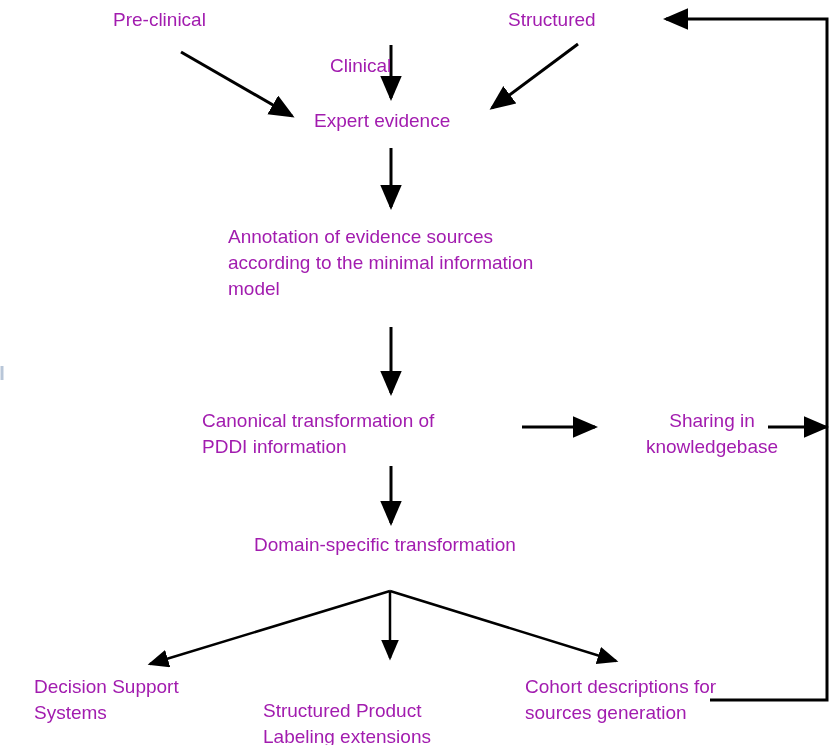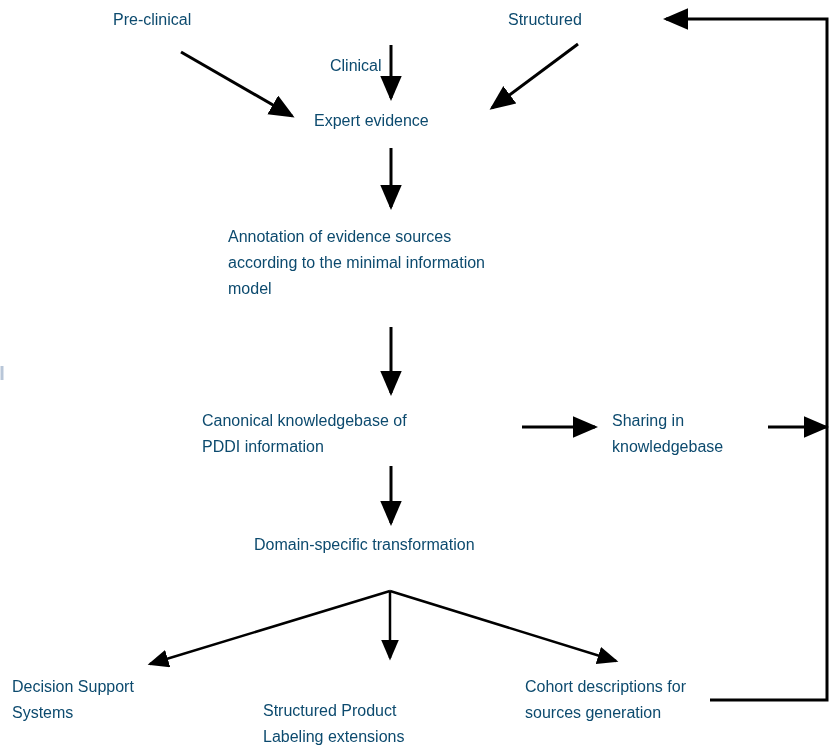--- a/index.html
+++ b/index.html
@@ -19,22 +19,22 @@
   }
   #edges {
     position: absolute;
     left: 0;
     top: 0;
     width: 835px;
     height: 745px;
   }
   .node {
     position: absolute;
-    color: #0c4a6e;
-    font-size: 16px;
+    color: #a21caf;
+    font-size: 19px;
     line-height: 26px;
     white-space: pre-line;
     letter-spacing: 0px;
   }
   .node.left { text-align: left; }
 </style>
 </head>
 <body>
 
 <div id="canvas">
@@ -79,29 +79,29 @@
   <div class="node left" style="left:330px; top:9px; width:140px;margin-top:44px;">Clinical</div>
 
   <div class="node left" style="left:508px; top:7px; width:180px;">Structured</div>
 
   <div class="node left" style="left:314px; top:108px; width:220px;">Expert evidence</div>
 
   <div class="node left" style="left:228px; top:224px; width:420px;">Annotation of evidence sources
 according to the minimal information
 model</div>
 
-  <div class="node left" style="left:202px; top:408px; width:320px;">Canonical knowledgebase of
+  <div class="node left" style="left:202px; top:408px; width:320px;">Canonical transformation of
 PDDI information</div>
 
-  <div class="node left" style="left:612px; top:408px; width:200px;">Sharing in
+  <div class="node left" style="left:612px; top:408px; width:200px;text-align:center;">Sharing in
 knowledgebase</div>
 
   <div class="node left" style="left:231px; top:532px; width:400px;margin-left:23px;">Domain-specific transformation</div>
 
-  <div class="node left" style="left:12px; top:674px; width:230px;">Decision Support
+  <div class="node left" style="left:34px; top:674px; width:230px;">Decision Support
 Systems</div>
 
   <div class="node left" style="left:263px; top:698px; width:250px;">Structured Product
 Labeling extensions</div>
 
   <div class="node left" style="left:525px; top:674px; width:280px;">Cohort descriptions for
 sources generation</div>
 
 </div>
 

